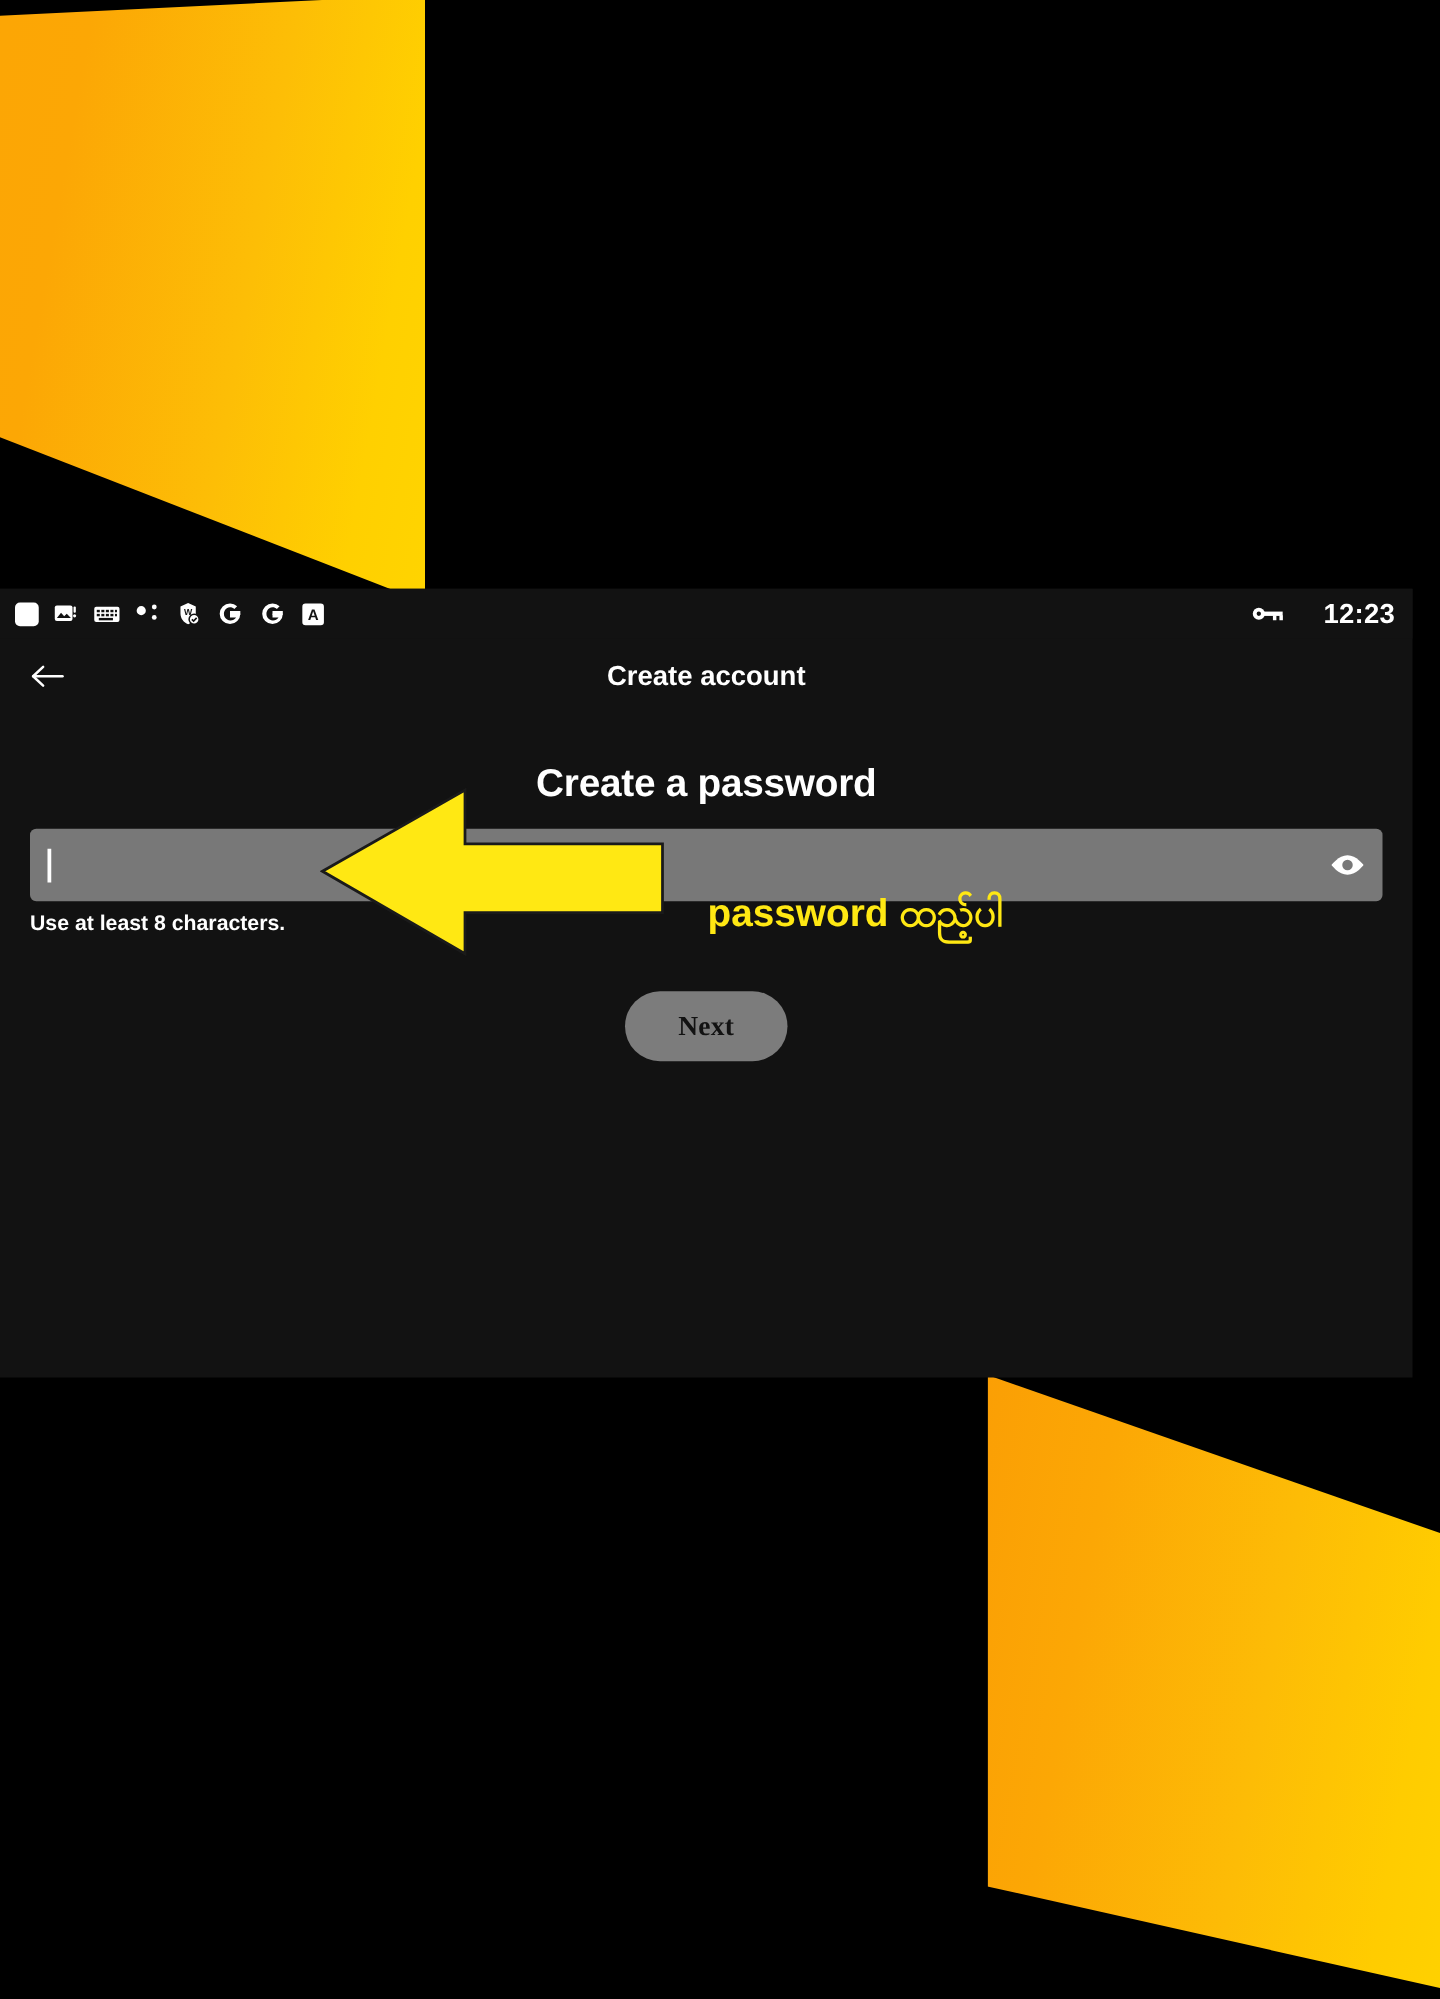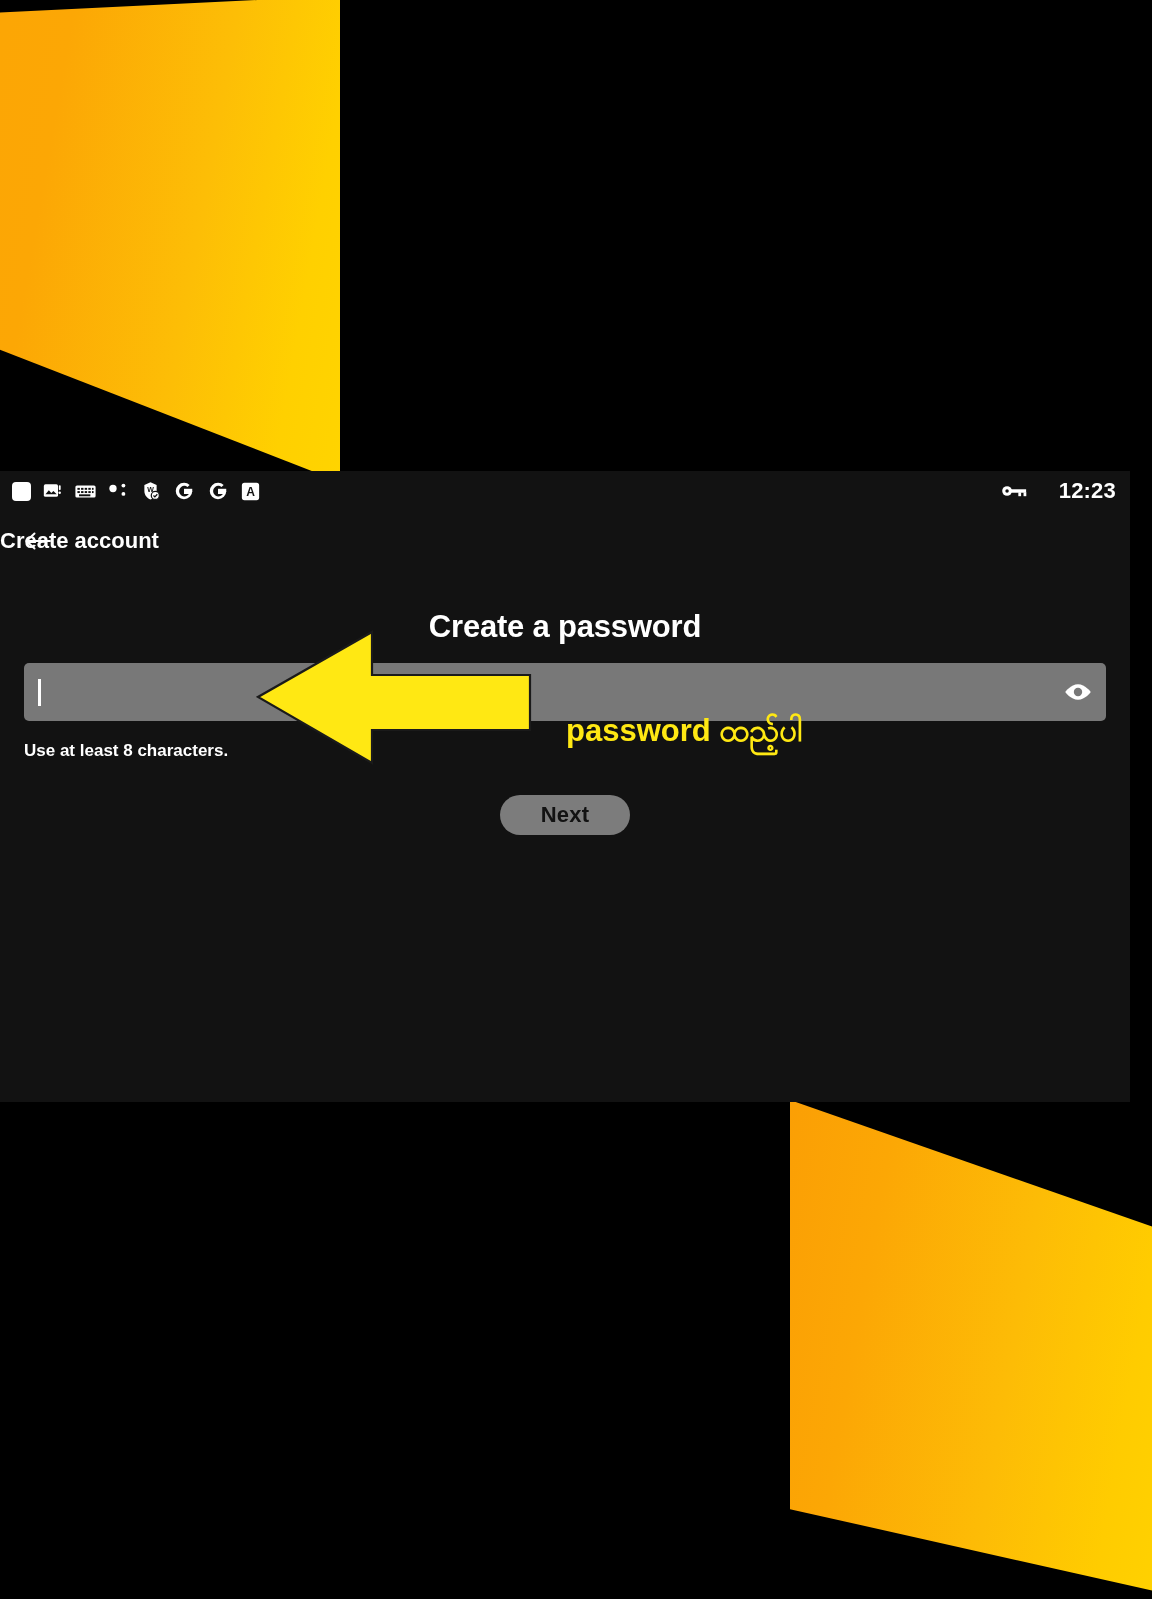--- a/index.html
+++ b/index.html
@@ -46,21 +46,21 @@
   
   #appbar {
     position:relative; height:60px; display:flex; align-items:center;
     padding:0 18px;
   }
   #back-button {
     width:40px; height:40px; display:flex; align-items:center; justify-content:center;
     cursor:pointer;
   }
   #appbar-title {
-    position:absolute; left:0; right:0; 
+    position:absolute; left:0; right:0; text-align:center;
     color:#fff; font-size:22px; font-weight:bold; pointer-events:none;
   }
 
   
   #content { padding:38px 24px 0 24px; position:relative; }
   #page-heading {
     color:#fff; font-size:31px; font-weight:bold; letter-spacing:-0.2px;
     margin-bottom:18px;
     text-align:center;
   }
@@ -77,29 +77,30 @@
     flex:1; background:transparent; border:none; outline:none;
     color:#fff; font-size:20px; font-family:"Liberation Sans", sans-serif;
     padding-left:2px;
   }
   #toggle-visibility {
     position:absolute; right:10px; top:50%; transform:translateY(-50%);
     width:36px; height:36px; display:flex; align-items:center; justify-content:center;
     cursor:pointer;
   }
   #helper-text {
-    color:#fff; font-size:17px; font-weight:bold; margin-top:20px;
+    color:#fff; font-size:17px; font-weight:bold; margin-top:8px;
   }
   #next-wrap { display:flex; justify-content:center; margin-top:34px; }
   #next-button {
-    width:130px; height:40px; border-radius:28px;
+    width:130px; height:56px; border-radius:28px;
     background:#7c7c7c; color:#121212;
     font-size:22px; font-weight:bold; border:none; cursor:pointer;
-    font-family:Liberation Sans, sans-serif;
+    font-family:Liberation Serif, serif;
     letter-spacing:0.2px;
+    margin-top:10px;
   }
 
   
   #annotation-arrow {
     position:absolute; left:256px; top:630px;
     width:276px; height:135px; pointer-events:none;
   }
   #annotation-label {
     position:absolute; left:566px; top:710px;
     color:#FFE813; font-size:31px; font-weight:bold;

